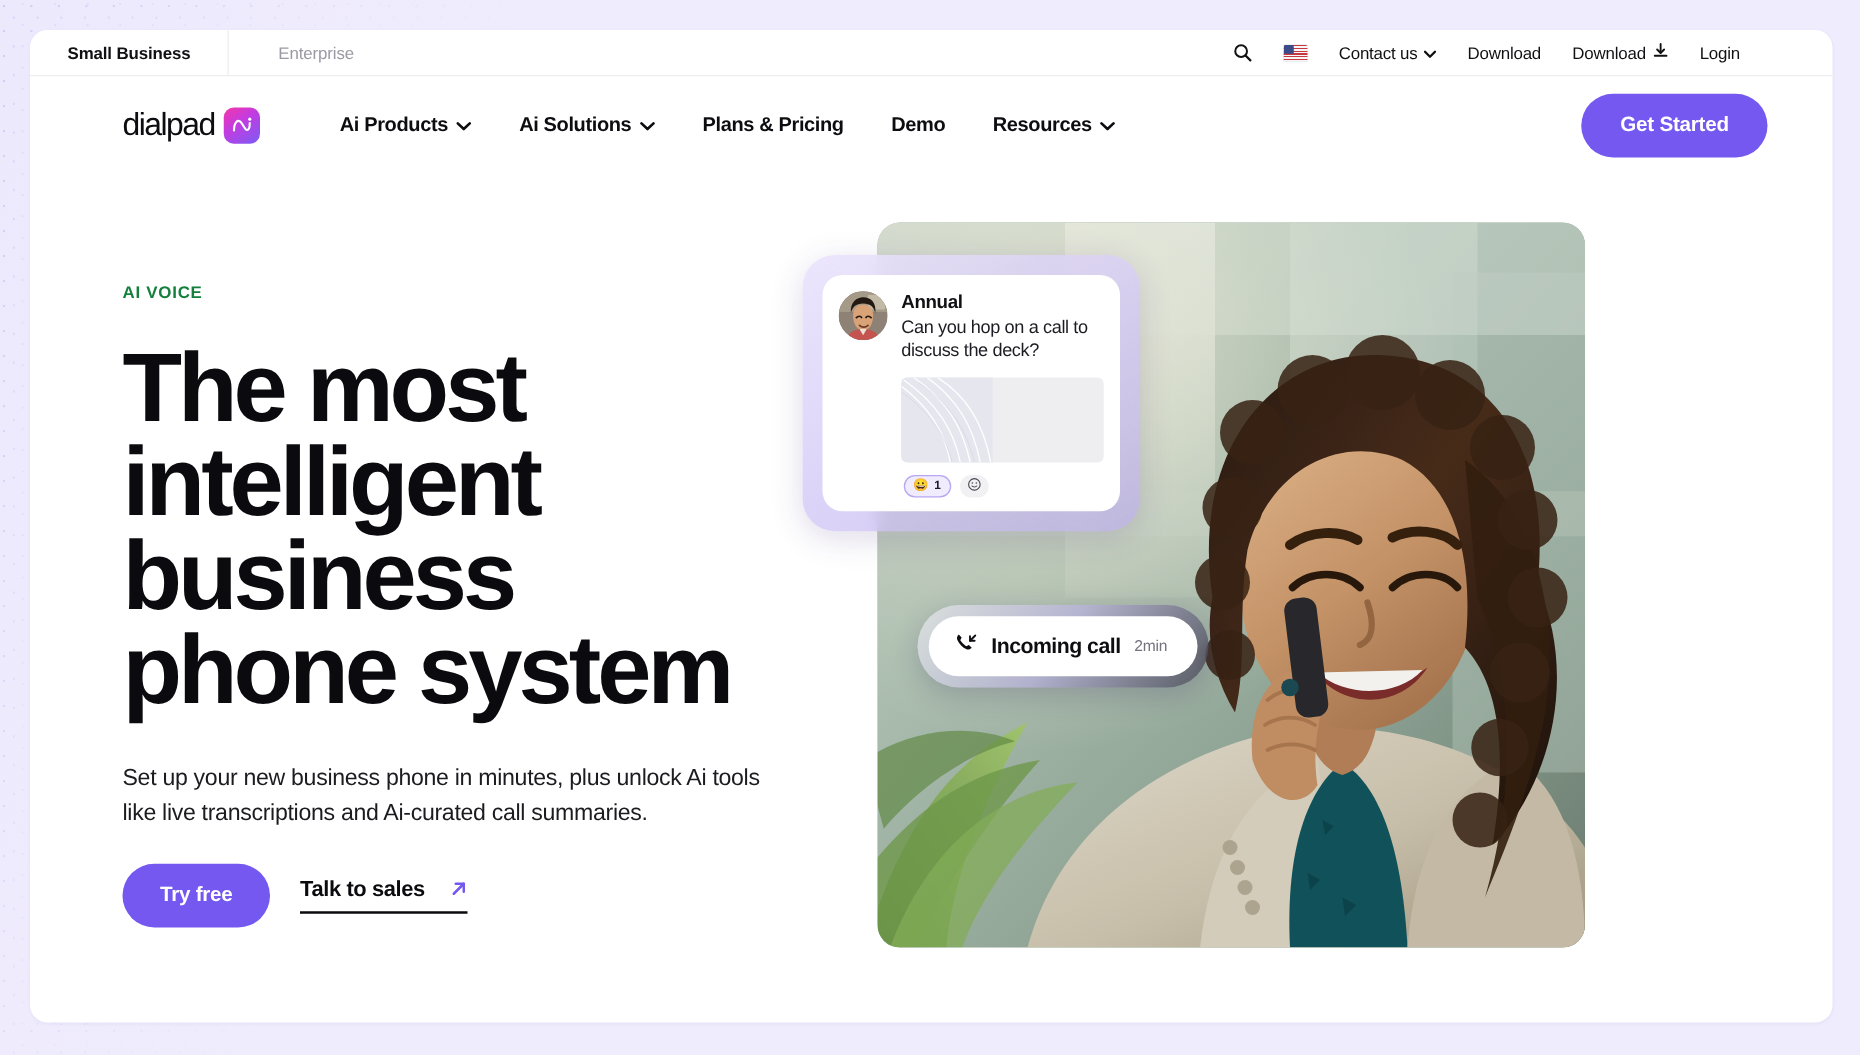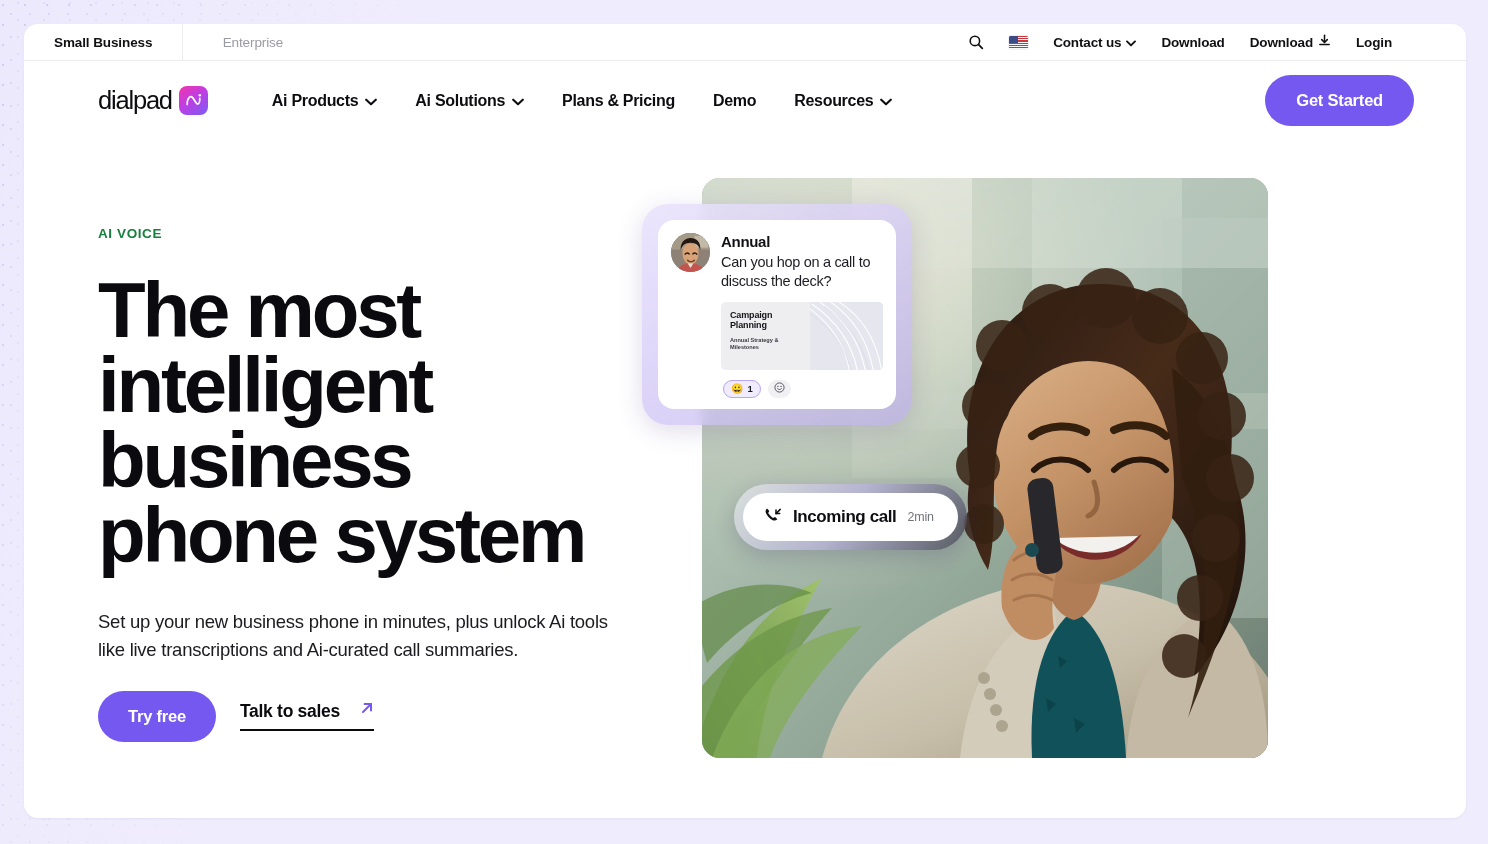--- a/index.html
+++ b/index.html
@@ -71,21 +71,21 @@
   .seg-tab.active { color: #111114; font-weight: 700; }
   .seg-tab.inactive { color: #9A9AA4; font-weight: 400; border-left: 1px solid #EDEDF1; }
 
   .utility-right {
     margin-left: auto;
     display: flex;
     align-items: center;
     gap: 25px;
     padding-right: 74px;
     font-size: 13.5px;
-    font-weight: 700;
+    font-weight: 400;
     color: #111114;
     letter-spacing: -0.15px;
   }
   .utility-right .u-link { display: flex; align-items: center; gap: 5px; cursor: pointer; white-space: nowrap; }
   .icon-btn { display: flex; align-items: center; cursor: pointer; }
 
   .flag {
     width: 19px; height: 13px;
     border-radius: 1.5px;
     background:
@@ -199,21 +199,21 @@
     letter-spacing: -0.2px;
     border: none;
     border-radius: 999px;
     height: 51px;
     padding: 0 30px;
     cursor: pointer;
     font-family: inherit;
   }
   .link-sales {
     display: flex;
-    align-items: flex-start;
+    align-items: flex-end;
     gap: 20px;
     font-size: 17.5px;
     font-weight: 700;
     color: #0B0B0F;
     letter-spacing: -0.3px;
     border-bottom: 2px solid #0B0B0F;
     padding-bottom: 7px;
     cursor: pointer;
   }
   .arrow-ne { color: #7458F0; font-size: 16px; line-height: 1; }
@@ -619,24 +619,20 @@
               <path d="M6 40 C 8 33, 14 31, 20 31 C 26 31, 32 33, 34 40 Z" fill="#C4544F"></path>
               <path d="M17 31 L20 36 L23 31 Z" fill="#E8E2D8"></path>
             </svg>
           </div>
 
           <div class="chat-body">
             <div class="chat-name">Annual</div>
             <div class="chat-msg">Can you hop on a call to discuss the deck?</div>
 
             <div class="attachment">
-              <div class="attach-text">
-                <div class="attach-title">Campaign Planning</div>
-                <div class="attach-sub">Annual Strategy &amp; Milestones</div>
-              </div>
               <div class="attach-thumb">
                 <svg viewBox="0 0 73 68" preserveAspectRatio="none" aria-hidden="true">
                   <rect width="73" height="68" fill="#E6E6EF"></rect>
                   <g stroke="#FFFFFF" stroke-width="1.1" fill="none" opacity=".95">
                     <path d="M-4 4 C 22 22, 36 44, 40 72"></path>
                     <path d="M2 2 C 28 20, 43 42, 48 72"></path>
                     <path d="M10 0 C 36 18, 50 40, 56 72"></path>
                     <path d="M18 -2 C 44 16, 58 38, 64 72"></path>
                     <path d="M26 -2 C 52 14, 66 36, 72 70"></path>
                   </g>

